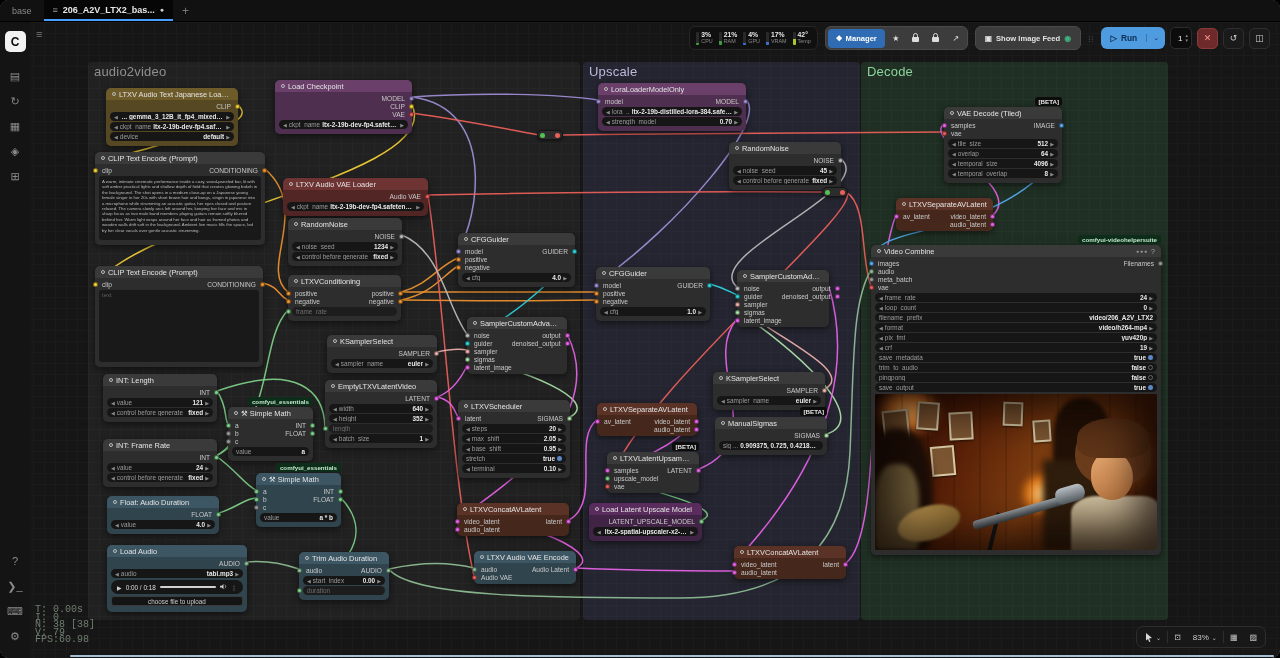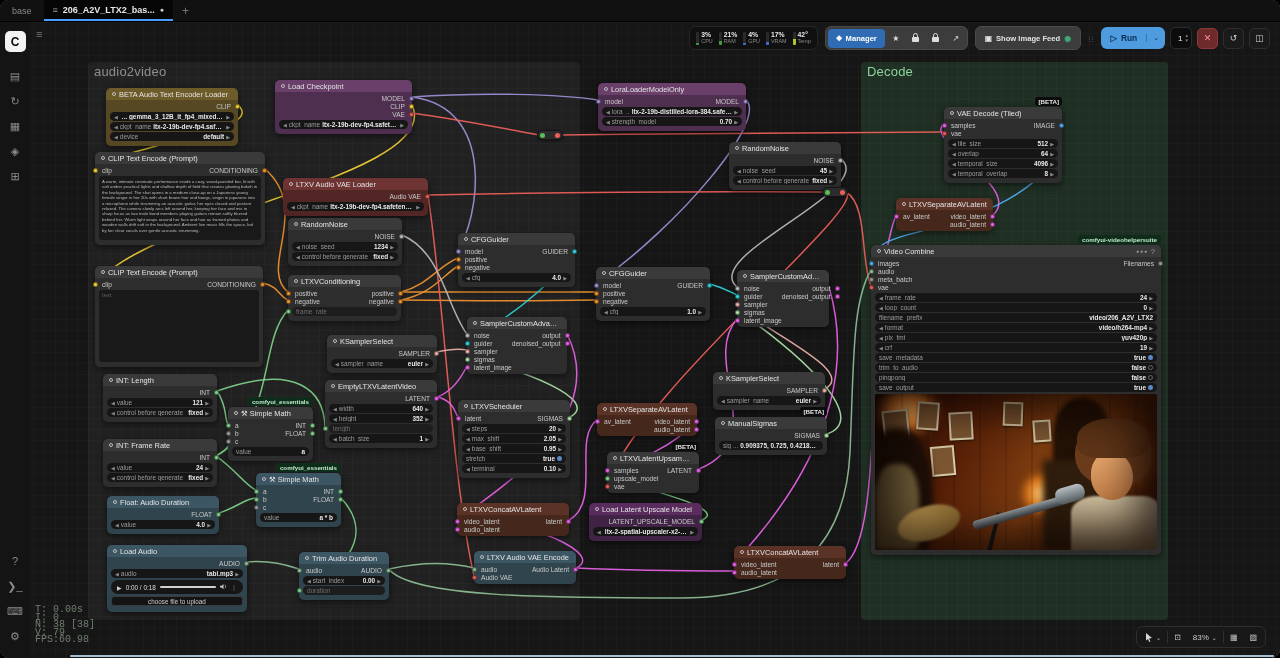--- a/index.html
+++ b/index.html
@@ -216,21 +216,21 @@
           <span class="rin"></span>
           <span class="rout"></span>
         </div>
         <div class="reroute" style="left: 822px; top: 187px;">
           <span class="rin"></span>
           <span class="rout"></span>
         </div>
         <div class="node c-olive" style="left: 106px; top: 88px; width: 132px;">
           <div class="nhead">
             <span class="cdot"></span>
-            <span class="ttl">BETA Audio Text Encoder Loader</span>
+            <span class="ttl">LTXV Audio Text Japanese Loader</span>
           </div>
           <div class="nbody">
             <div class="slots">
               <div class="scol"></div>
               <div class="scol">
                 <div class="slot out">
                   <span>CLIP</span>
                   <span class="sdot" style="background: rgb(247, 211, 54);"></span>
                 </div>
               </div>
@@ -1421,20 +1421,23 @@
                 <div class="pv pv-micarm"></div>
                 <div class="pv pv-michead"></div>
                 <div class="pv pv-vig"></div>
               </div>
             </div>
           </div>
         </div>
       </div>
   <div class="group" style="left: 88px; top: 62px; width: 492px; height: 558px; background: rgba(140, 140, 140, 0.1);">
         <span class="group-title" style="color: rgb(143, 143, 143);">audio2video</span>
+      </div>
+      <div class="group" style="left: 583px; top: 62px; width: 277px; height: 558px; background: rgba(125, 125, 205, 0.15);">
+        <span class="group-title" style="color: rgb(186, 186, 219);">Upscale</span>
       </div>
       <div class="group" style="left: 861px; top: 62px; width: 307px; height: 558px; background: rgba(90, 205, 120, 0.14);">
         <span class="group-title" style="color: rgb(142, 212, 154);">Decode</span>
       </div>
     </div>
 
   <div id="sidebar">
     <div id="logo">C</div>
     <div id="sb-top">
         <div class="sb-icon">▤</div>

